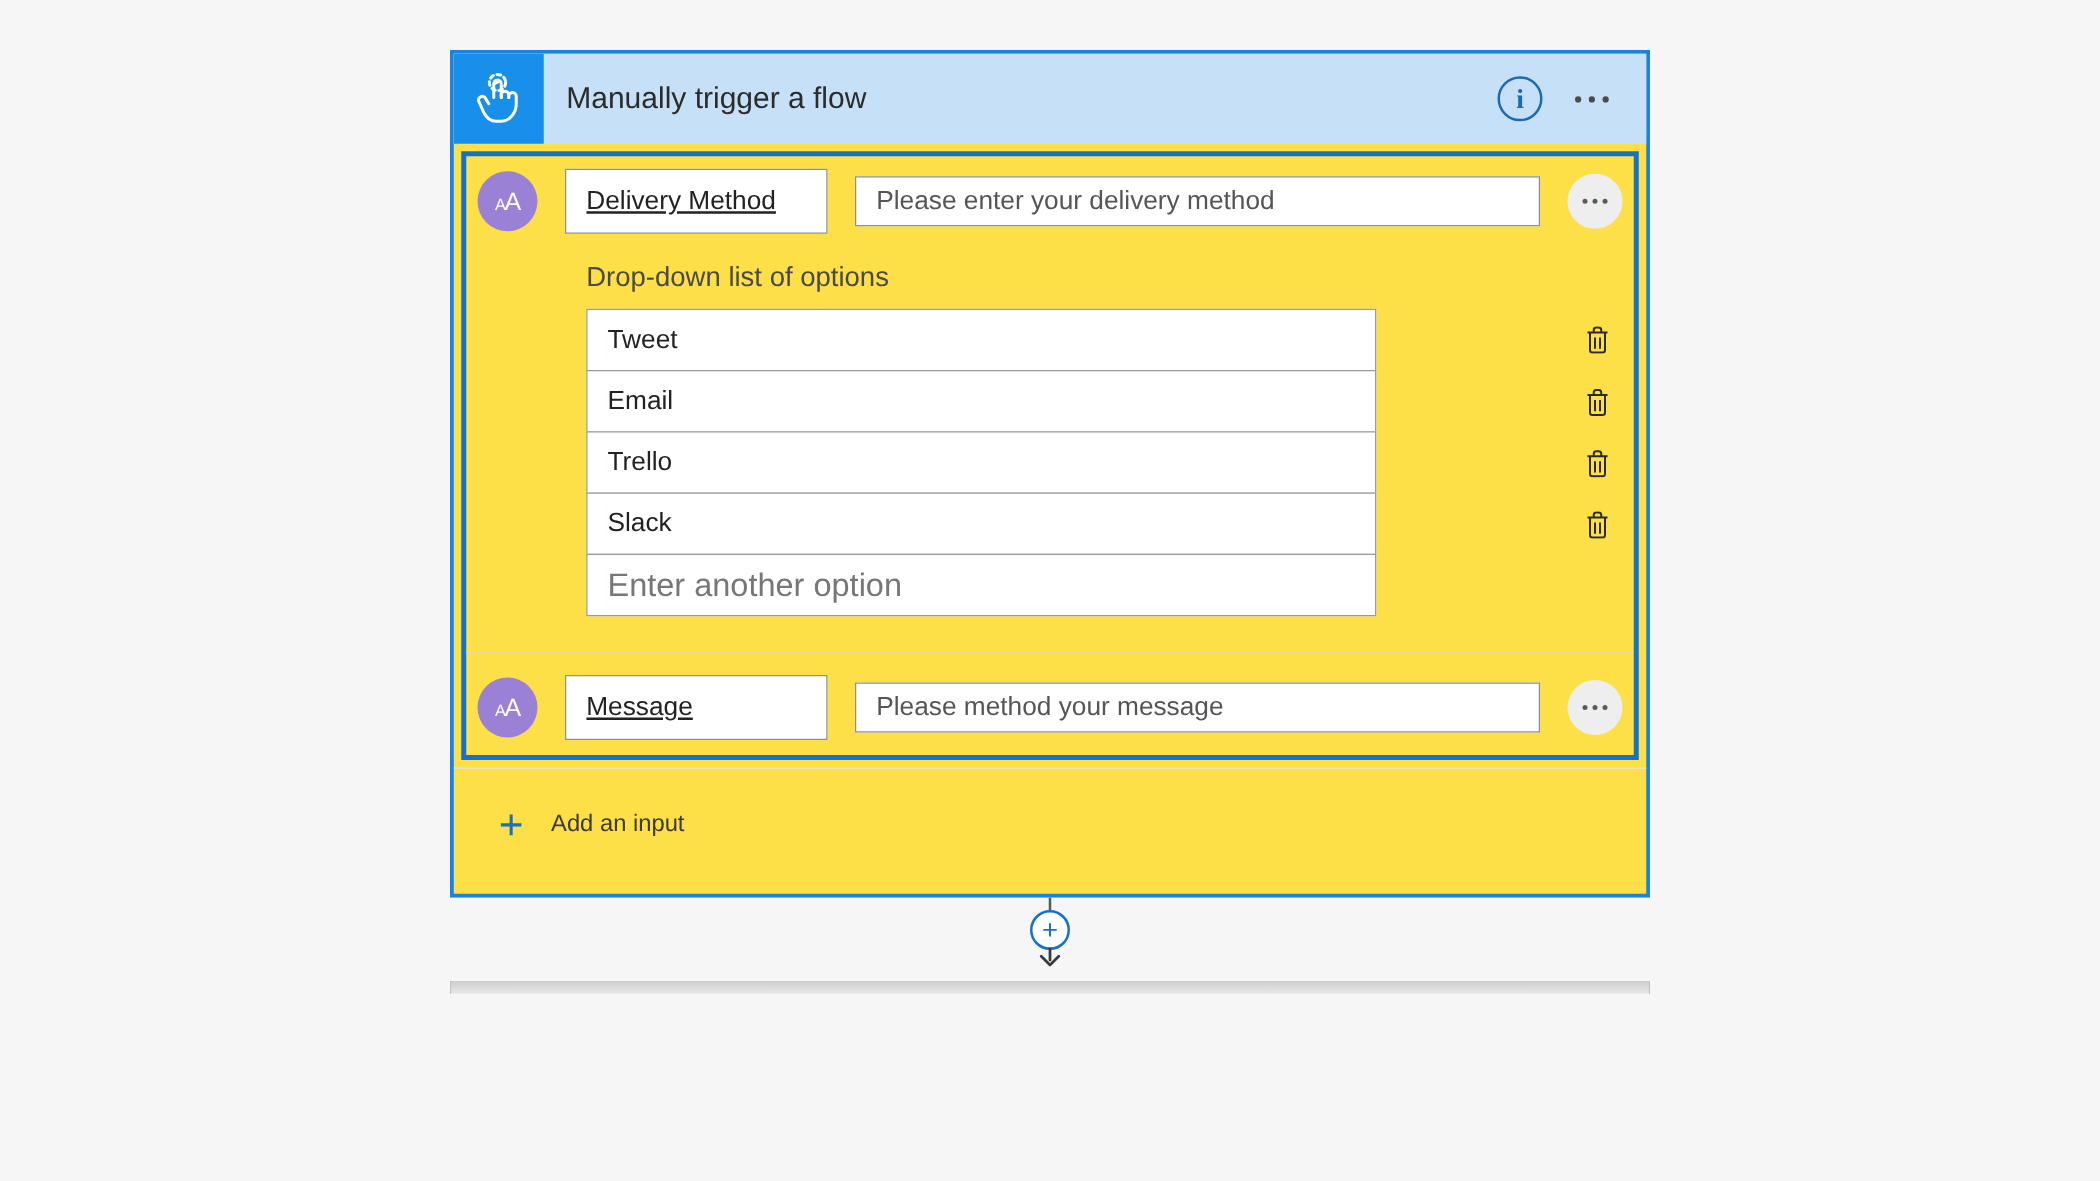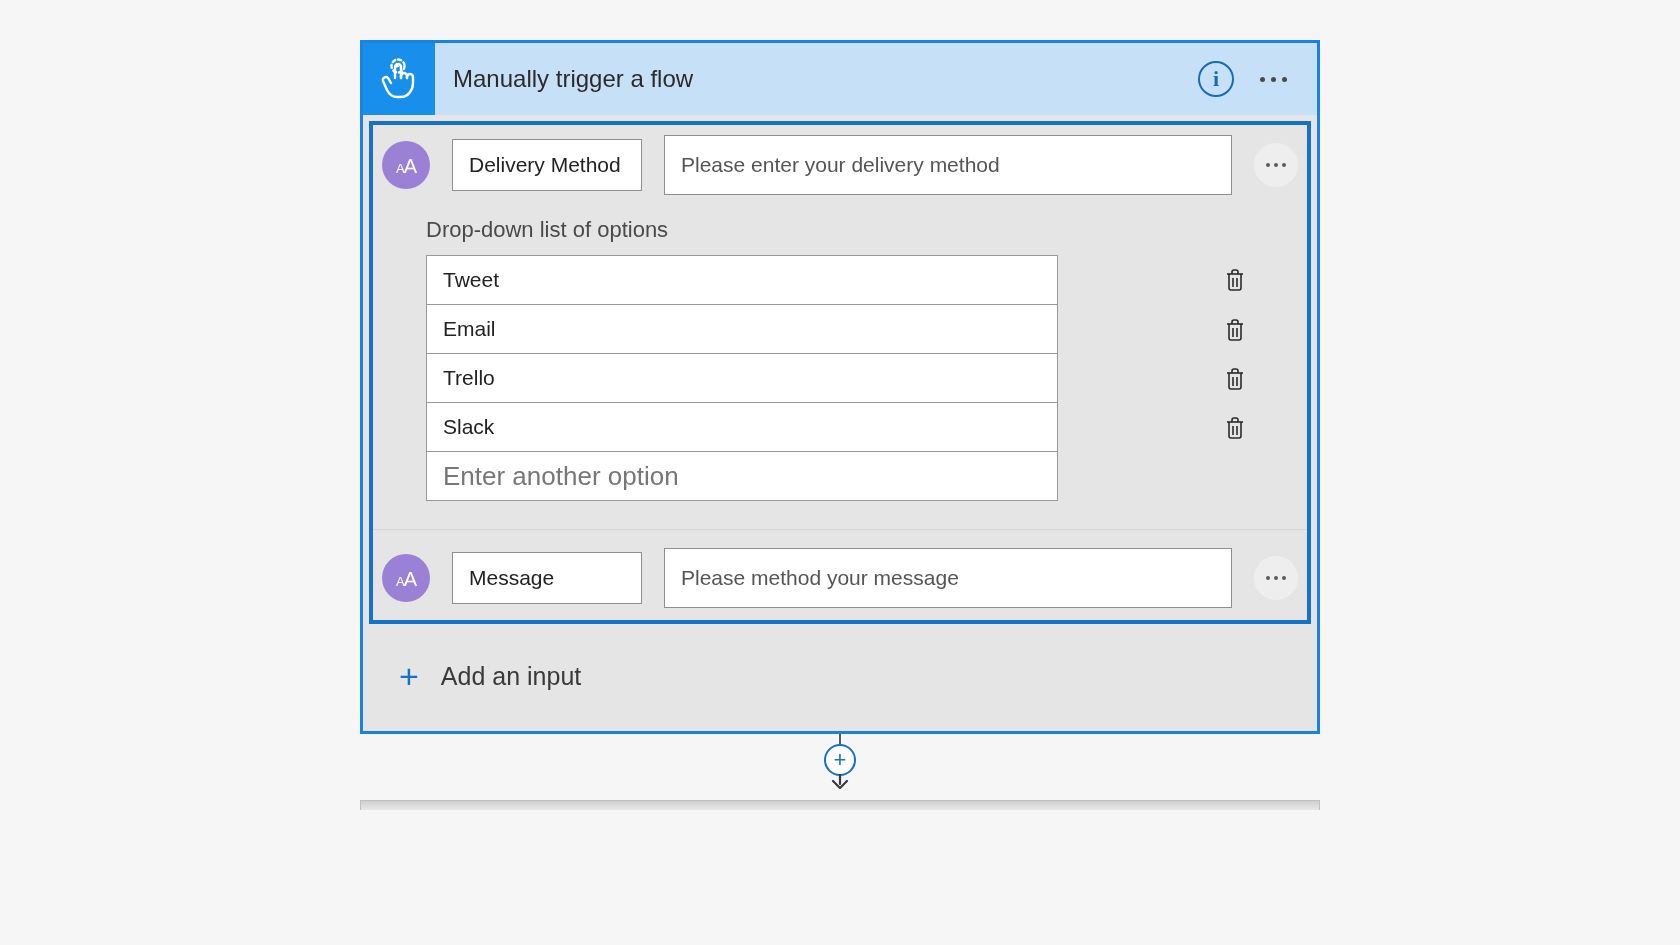--- a/index.html
+++ b/index.html
@@ -7,21 +7,21 @@
     font-family: "Segoe UI", -apple-system, Tahoma, sans-serif;
     background: #f6f6f7;
     width: 1680px;
     height: 945px;
     overflow: hidden;
     padding-top: 40px;
   }
   .card {
     width: 960px;
     margin: 0 auto;
-    background: #e5e5e5;
+    background: #fde047;
     border: 3px solid #1a82e2;
     position: relative;
   }
   .card-header {
     display: flex;
     align-items: center;
     background: #c6e1f7;
     height: 72px;
   }
   .card-header-icon {
@@ -86,31 +86,32 @@
     display: flex;
     align-items: baseline;
     justify-content: center;
     flex-shrink: 0;
     padding-top: 14px;
     letter-spacing: -1px;
   }
   .row-icon .sm { font-size: 13px; }
   .row-icon .lg { font-size: 20px; }
   .name-field {
-    width: 190px;
+    width: 210px;
     height: 52px;
     border: 1px solid #909090;
     font-size: 21px;
     color: #222;
     padding: 0 16px;
     background: #fff;
+    text-decoration: underline;
   }
   .prompt-field {
     flex: 1;
-    height: 60px;
+    height: 40px;
     border: 1px solid #909090;
     font-size: 21px;
     color: #555;
     padding: 0 16px;
     background: #fff;
     display: flex;
     align-items: center;
   }
   .row-more {
     width: 44px;
@@ -124,21 +125,21 @@
     cursor: pointer;
     flex-shrink: 0;
   }
   .row-more span {
     width: 4px;
     height: 4px;
     border-radius: 50%;
     background: #5a5a5a;
   }
   .dropdown-section {
-    margin-left: 44px;
+    margin-left: 87px;
     margin-top: 22px;
   }
   .dropdown-label {
     font-size: 22px;
     color: #4a4a4a;
     margin-bottom: 12px;
   }
   .option-list {
     width: 632px;
   }
@@ -194,21 +195,21 @@
     cursor: pointer;
     border-top: 1px solid #e3e3e3;
   }
   .add-plus {
     font-size: 34px;
     color: #1672c9;
     font-weight: 300;
     line-height: 1;
   }
   .add-label {
-    font-size: 25px;
+    font-size: 19px;
     color: #3a3a3a;
   }
   .connector {
     display: flex;
     flex-direction: column;
     align-items: center;
     margin: 0 auto;
     width: 960px;
   }
   .connector-line-top {

